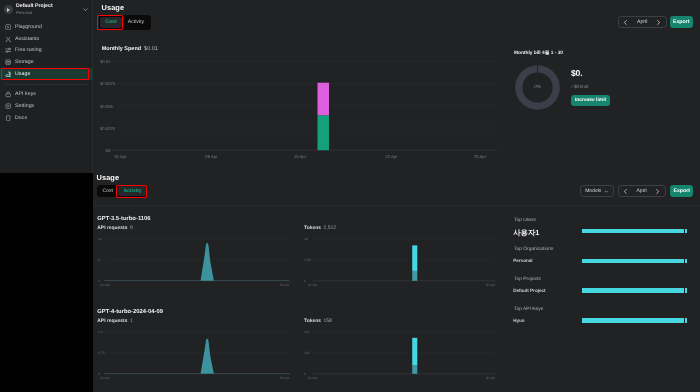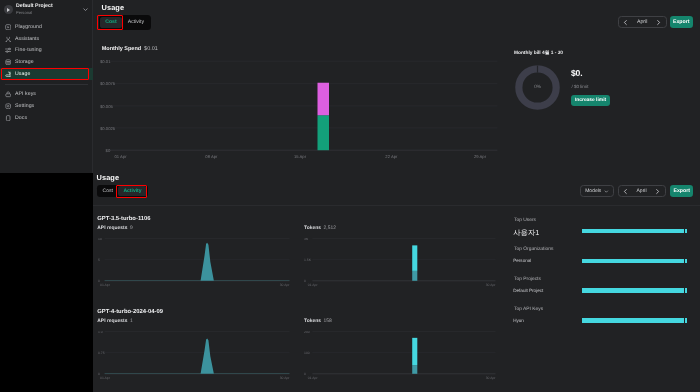--- a/index.html
+++ b/index.html
@@ -74,21 +74,21 @@
   .bodyB { position:absolute; left:0; top:33.5px; width:607px; height:186px; }
   .bodyL { position:absolute; left:0; top:0; width:412px; height:186px; }
   .bodyR { position:absolute; left:412px; top:0; width:195px; height:186px; }
 
   .mblock { position:relative; }
   .mname { font-size:5.85px; font-weight:700; color:#eeeff1; }
   .metlbl { font-size:4.95px; font-weight:700; color:#dcdde0; }
   .metlbl span.v { font-weight:400; color:#a2a3a7; margin-left:2.6px; }
 
   .sect-h { font-size:4.9px; color:#b2b3b7; }
-  .row-n { font-size:4.6px; color:#c8c9cd; }
+  .row-n { font-size:4.6px; color:#c8c9cd;font-weight:bold; }
   .row-n.kr { font-size:7.4px; color:#f0f0f2; }
   .bar-tr { background:#45d8e0; }
 </style>
 </head>
 <body>
 
 <div class="root">
 
   <div class="shotA">
 

